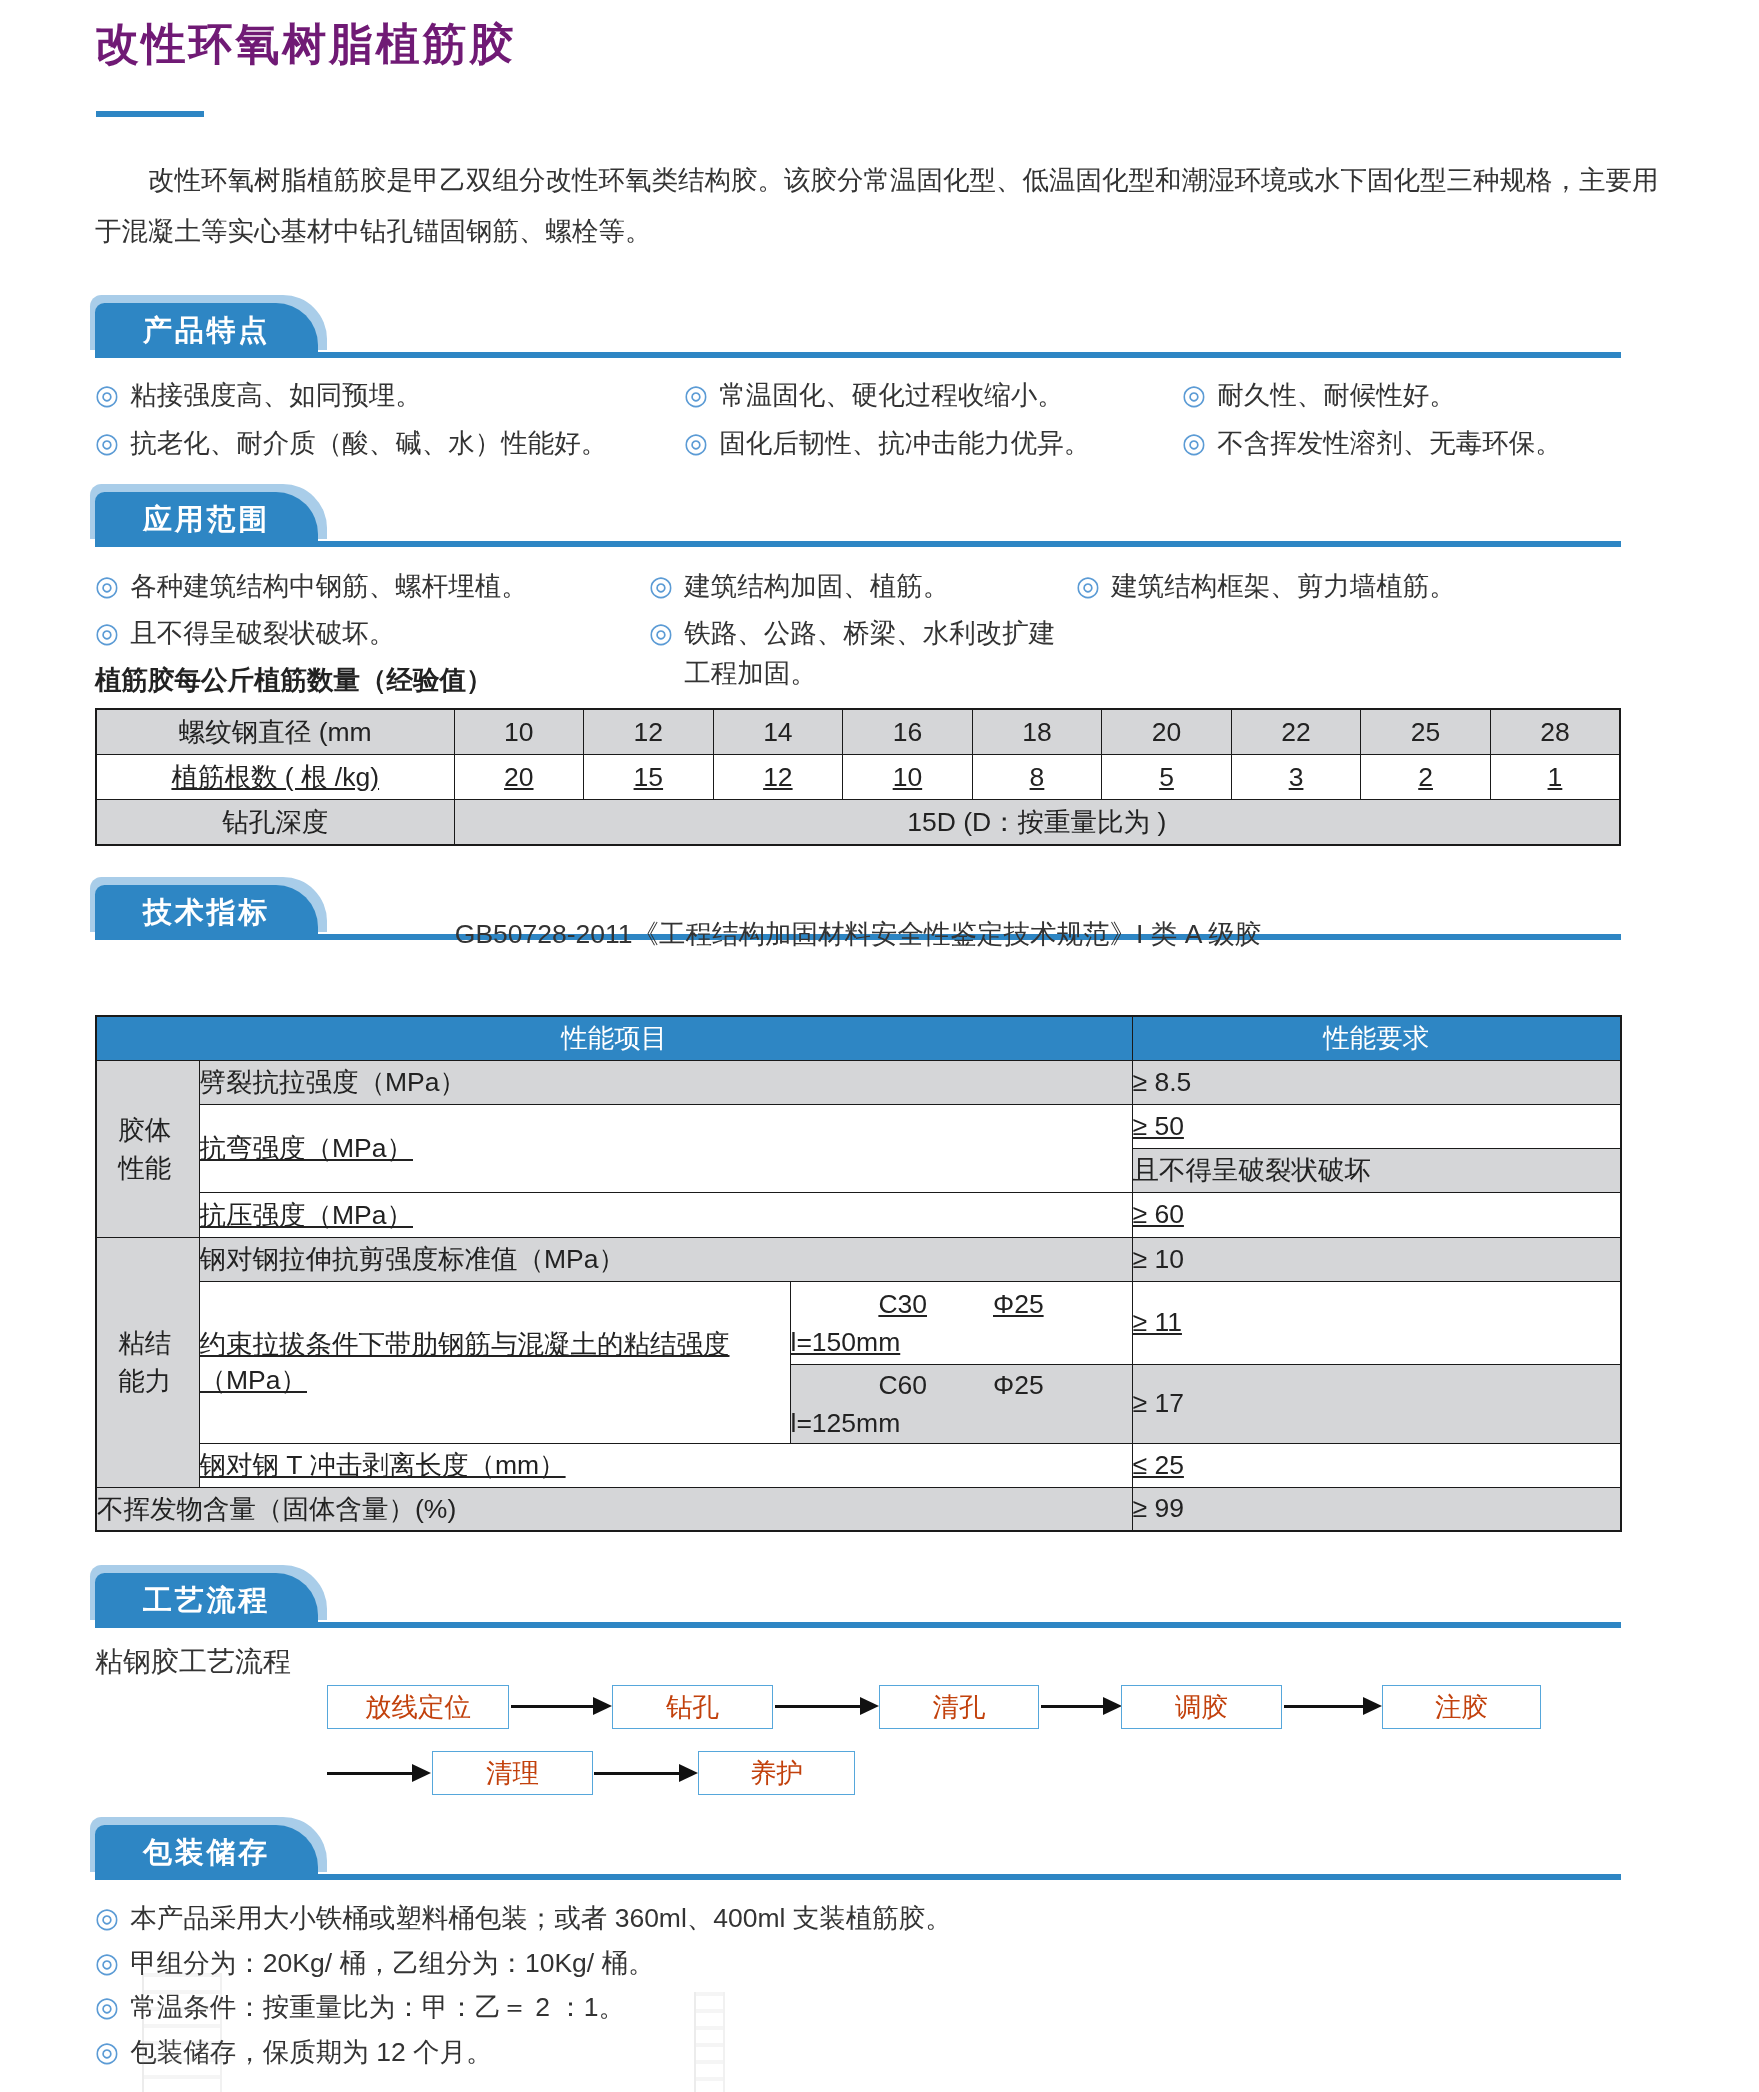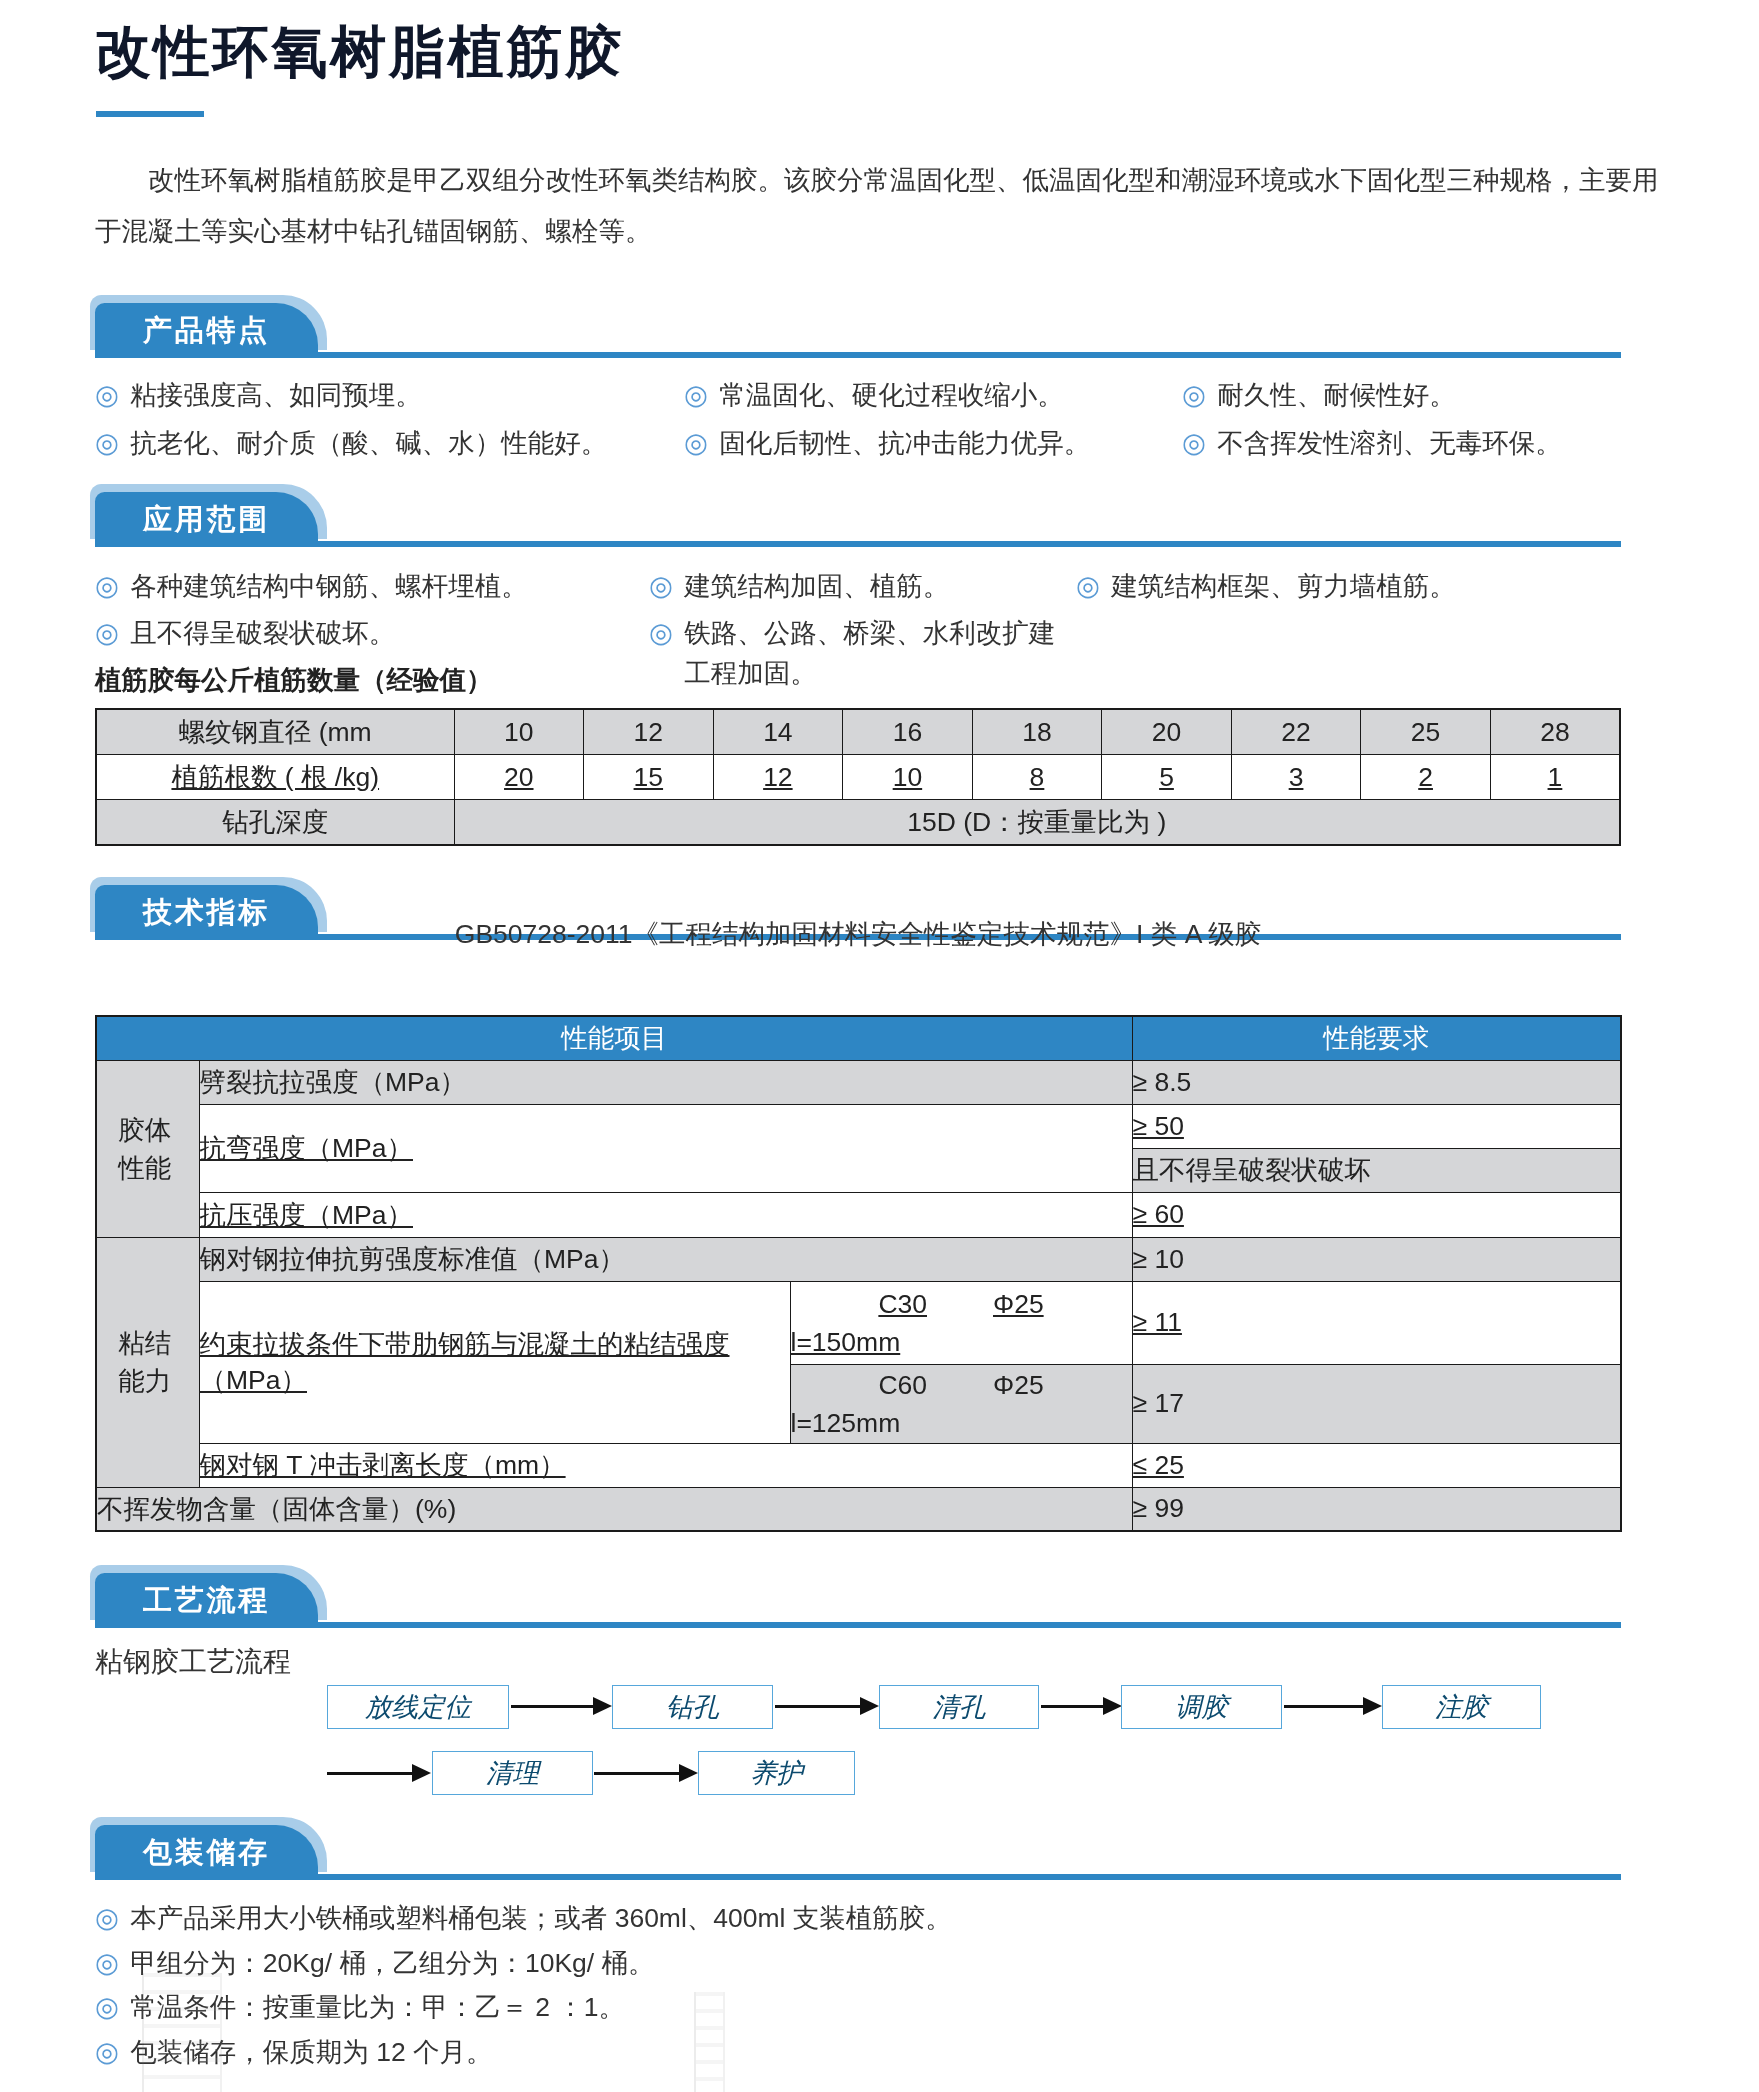--- a/index.html
+++ b/index.html
@@ -1,21 +1,21 @@
 <!DOCTYPE html>
 <html style="font-size:15px"><head>
 <meta charset="utf-8">
 <style>
   html,body{margin:0;padding:0;background:#ffffff;}
   body{font-family:"Liberation Sans","DejaVu Sans",sans-serif;color:#333;}
   #page{position:relative;width:1759px;height:2092px;background:#fff;overflow:hidden;}
 
   
-  .page-title{position:absolute;left:95px;top:15px;font-size:56px;font-weight:bold;
-    color:#0f172a;letter-spacing:2.8px;}
+  .page-title{position:absolute;left:95px;top:15px;font-size:44px;font-weight:bold;
+    color:#701a75;letter-spacing:2.8px;}
   .title-dash{position:absolute;left:96px;top:111px;width:108px;height:5.7px;background:#2E86C4;}
 
   .intro{position:absolute;left:95px;top:155px;width:1573px;font-size:26.5px;line-height:51px;
     text-indent:2em;color:#333;}
 
   
   .section-head{position:absolute;left:95px;width:1526px;height:55px;}
   .section-head .echo{position:absolute;left:-4.7px;bottom:7.6px;width:237px;height:55px;
     background:#a9cde9;border-radius:11.4px 44px 0 0;}
   .section-head .rule{position:absolute;left:0;bottom:0;width:100%;height:5.7px;background:#2E86C4;}
@@ -46,21 +46,21 @@
     table-layout:fixed;font-size:26.5px;color:#222;border:2.8px solid #1a1a1a;}
   table.tech td,table.tech th{border:1.9px solid #1a1a1a;padding:0;font-weight:normal;}
   table.tech th.blue{background:#2E86C4;color:#ffffff;font-size:26.5px;}
   .groupcell div{width:59px;margin:0 auto;line-height:38px;}
   .cline{display:flex;justify-content:center;gap:66px;line-height:38px;}
   .csub{line-height:38px;}
 
   
   .process-caption{position:absolute;left:95px;top:1643px;font-size:28px;color:#333;}
   .flow-box{position:absolute;height:42px;border:1.9px solid #56A7DB;background:#fff;
-    display:flex;align-items:center;justify-content:center;font-size:26.5px;color:#0c4a6e;font-style:italic;}
+    display:flex;align-items:center;justify-content:center;font-size:26.5px;color:#c2410c;}
   .arrow{position:absolute;height:2.8px;background:#111;}
   .arrow::after{content:"";position:absolute;right:-19px;top:50%;transform:translateY(-50%);
     border-left:19px solid #111;border-top:9.5px solid transparent;border-bottom:9.5px solid transparent;}
 
   
   .wm{position:absolute;opacity:0.13;border-left:2.8px solid #777;border-right:2.8px solid #999;
     background:repeating-linear-gradient(#bbb 0 3.8px,transparent 3.8px 17px);}
 </style>
 </head>
 <body>

